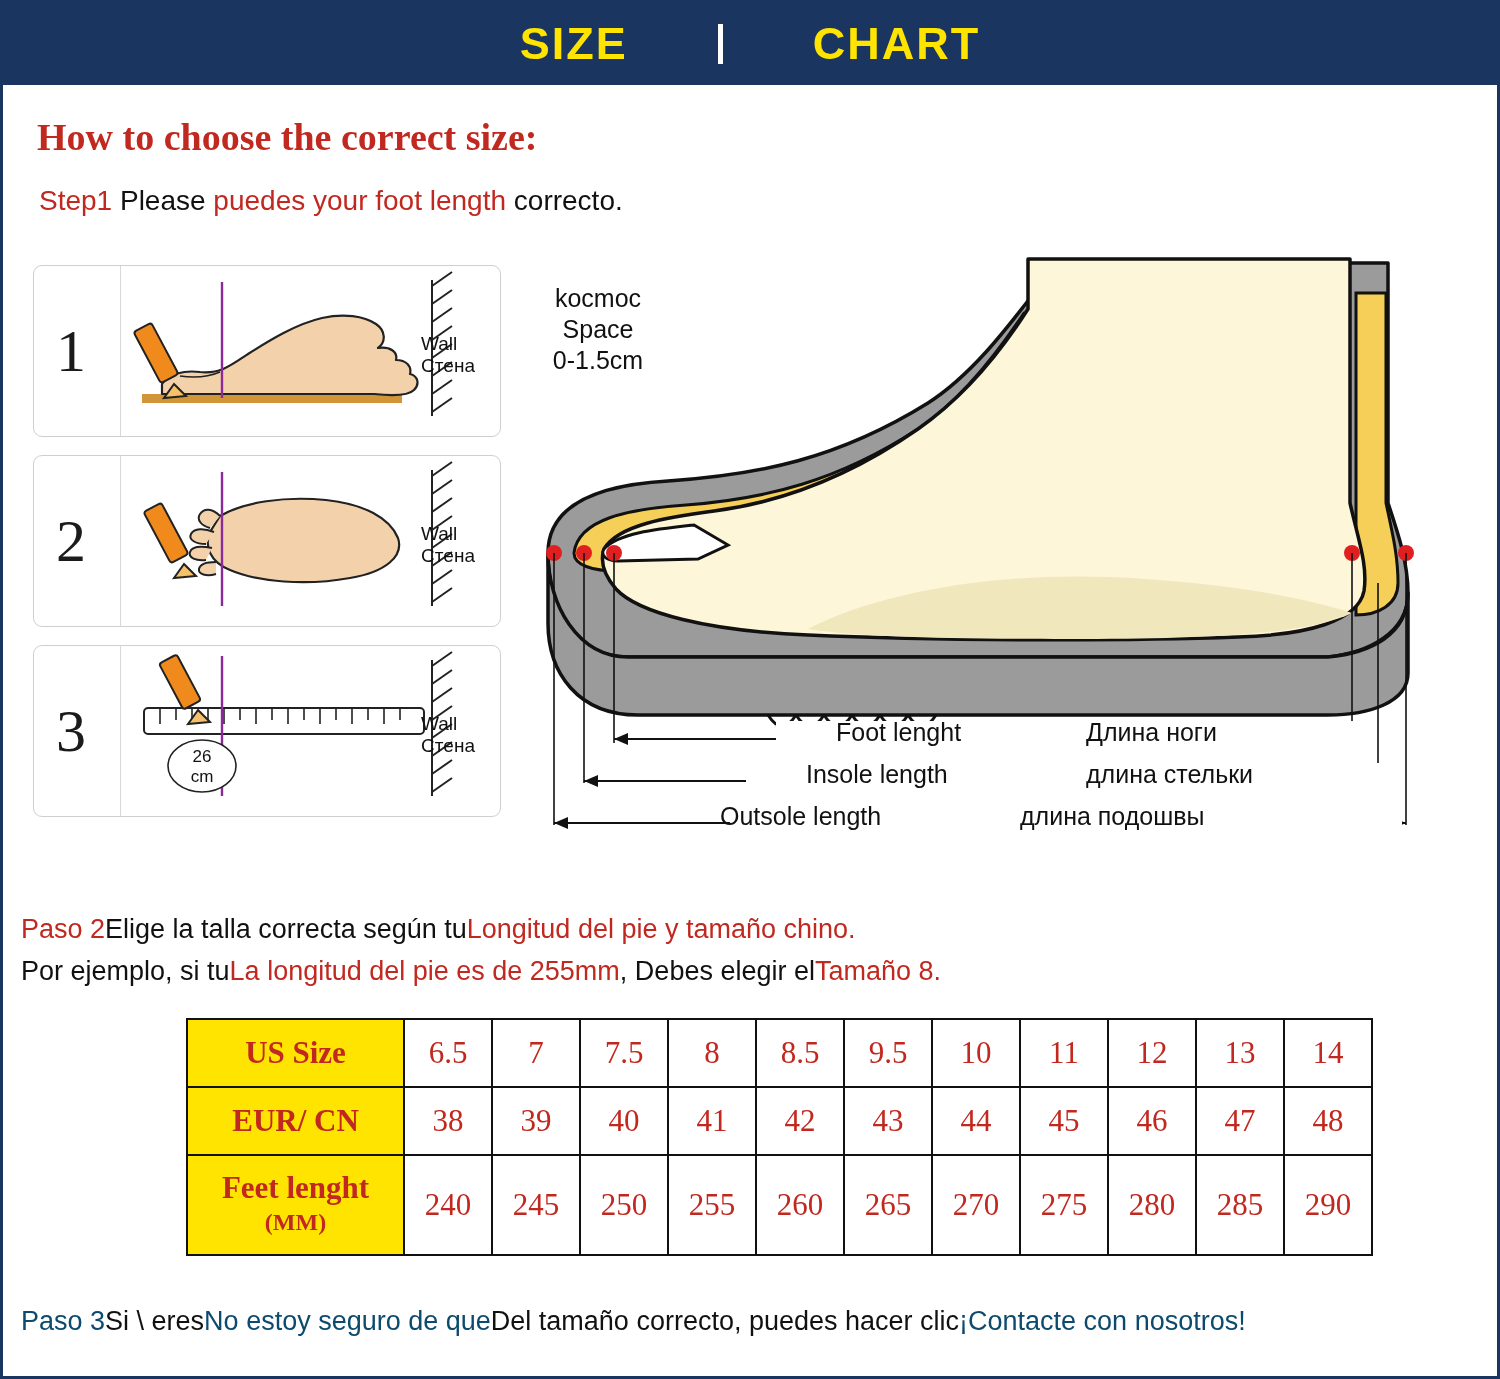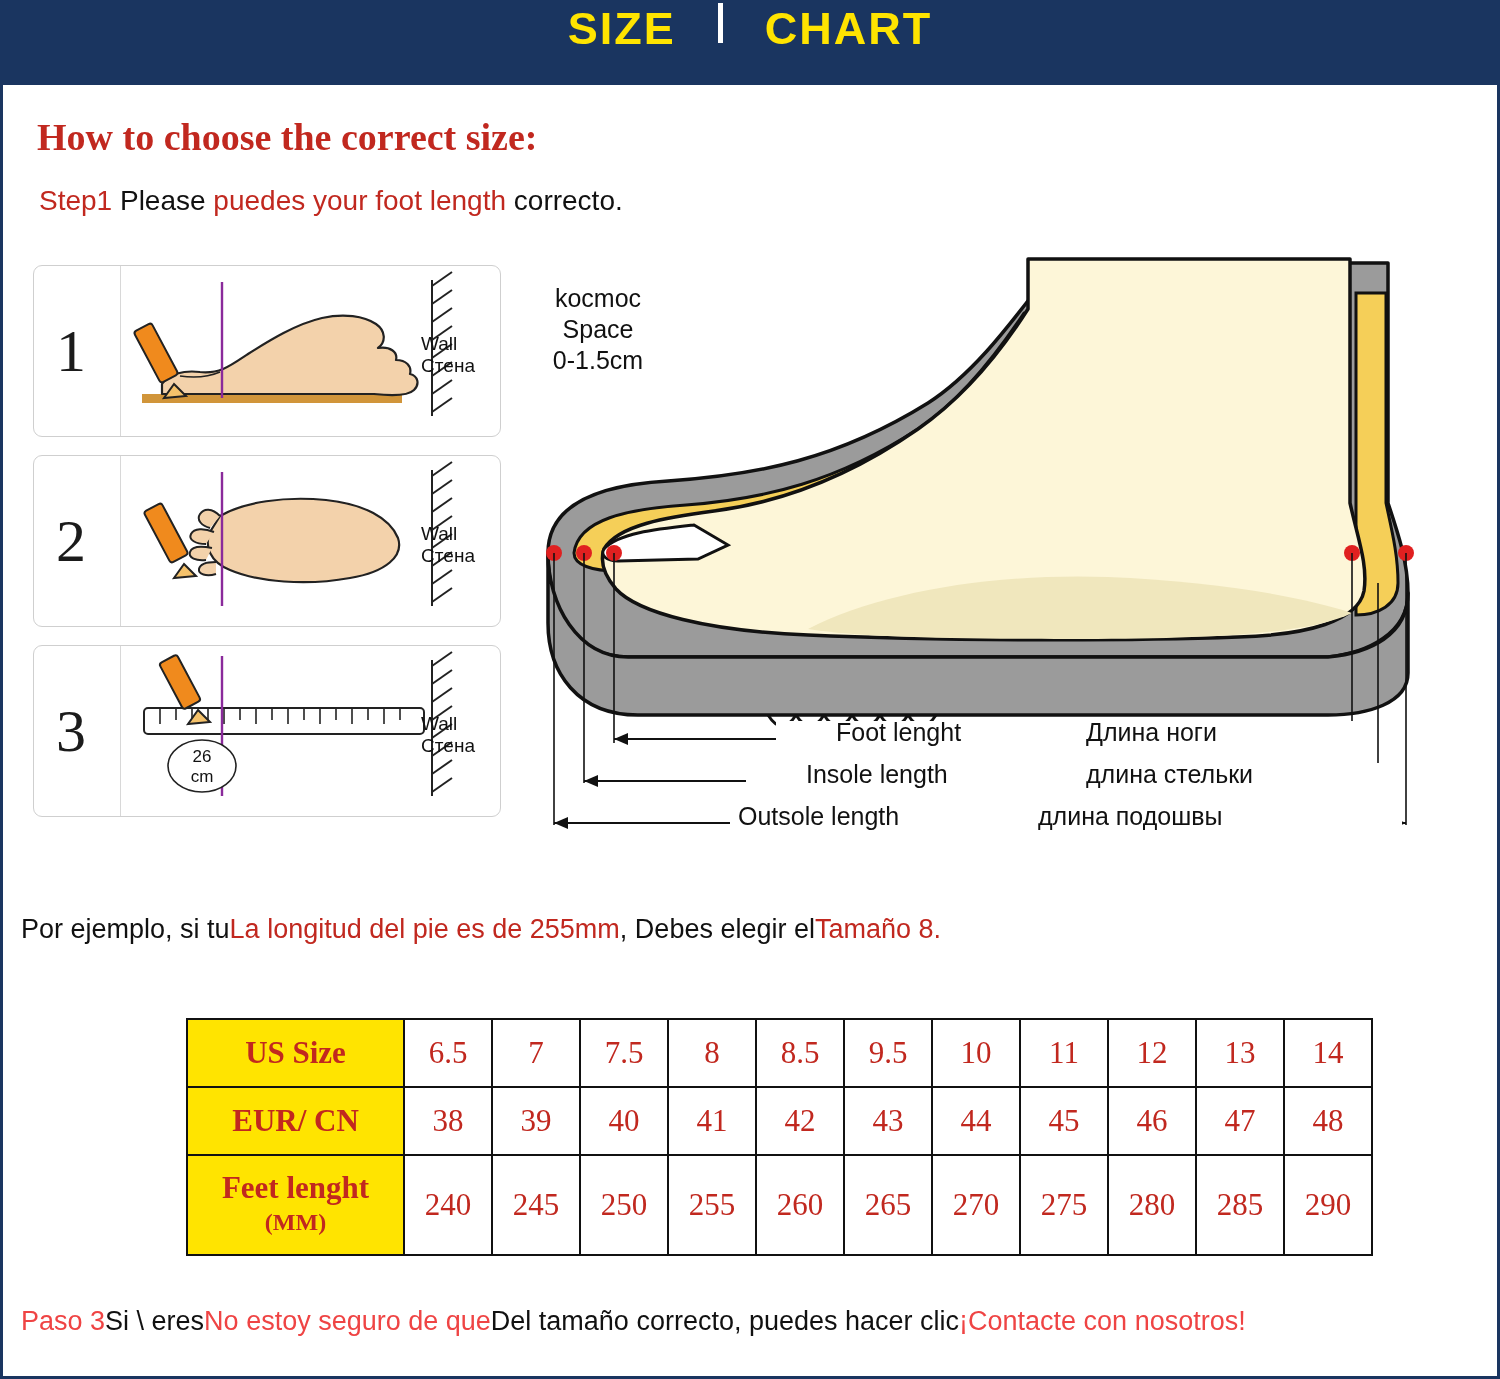--- a/index.html
+++ b/index.html
@@ -24,21 +24,23 @@
   }
 
   
   .header {
     position: absolute;
     left: 0; top: 0;
     width: 100%;
     height: 82px;
     background: #1a3560;
     display: flex;
+    align-items: center;
     justify-content: center;
+    gap: 48px;
   }
   .header .title-a, .header .title-b {
     color: #ffe400;
     font-weight: bold;
     font-size: 45px;
     letter-spacing: 2px;
     font-family: "Liberation Sans", sans-serif;
   }
   .header .divider {
     width: 5px;
@@ -143,21 +145,21 @@
   .paso2 .red { color: #c1281f; }
   .paso3 {
     position: absolute;
     left: 18px;
     top: 1300px;
     width: 1465px;
     font-size: 27px;
     line-height: 36px;
     color: #111;
   }
-  .paso3 .red { color: #ef4444; }
+  .paso3 .red { color: #0c4a6e; }
 
   
   .size-table {
     position: absolute;
     left: 183px;
     top: 1015px;
     border-collapse: collapse;
     table-layout: fixed;
   }
   .size-table td {
@@ -400,27 +402,30 @@
 
     
     <div style="position:absolute;left:288px;top:465px;width:600px;display:flex;">
       <span style="font-size:25px;color:#111;width:250px;margin-left:40px;">Foot lenght</span>
       <span style="font-size:25px;color:#111;">Длина ноги</span>
     </div>
     <div style="position:absolute;left:258px;top:507px;width:640px;display:flex;">
       <span style="font-size:25px;color:#111;width:280px;margin-left:40px;">Insole length</span>
       <span style="font-size:25px;color:#111;">длина стельки</span>
     </div>
-    <div style="position:absolute;left:230px;top:549px;width:672px;display:flex;">
+    <div style="position:absolute;left:212px;top:549px;width:672px;display:flex;">
       <span style="font-size:25px;color:#111;width:300px;">Outsole length</span>
       <span style="font-size:25px;color:#111;">длина подошвы</span>
     </div>
   </div>
 
   <div class="paso2">
+    <div>
+      <span class="red">Paso 2</span><span>Elige la talla correcta según tu</span><span class="red">Longitud del pie y tamaño chino.</span>
+    </div>
     <div>
       <span>Por ejemplo, si tu</span><span class="red">La longitud del pie es de 255mm</span><span>, Debes elegir el</span><span class="red">Tamaño 8.</span>
     </div>
   </div>
 
   <table class="size-table">
     <tbody>
       <tr>
         <td class="rowhead">US Size</td>
         <td class="val">6.5</td>

